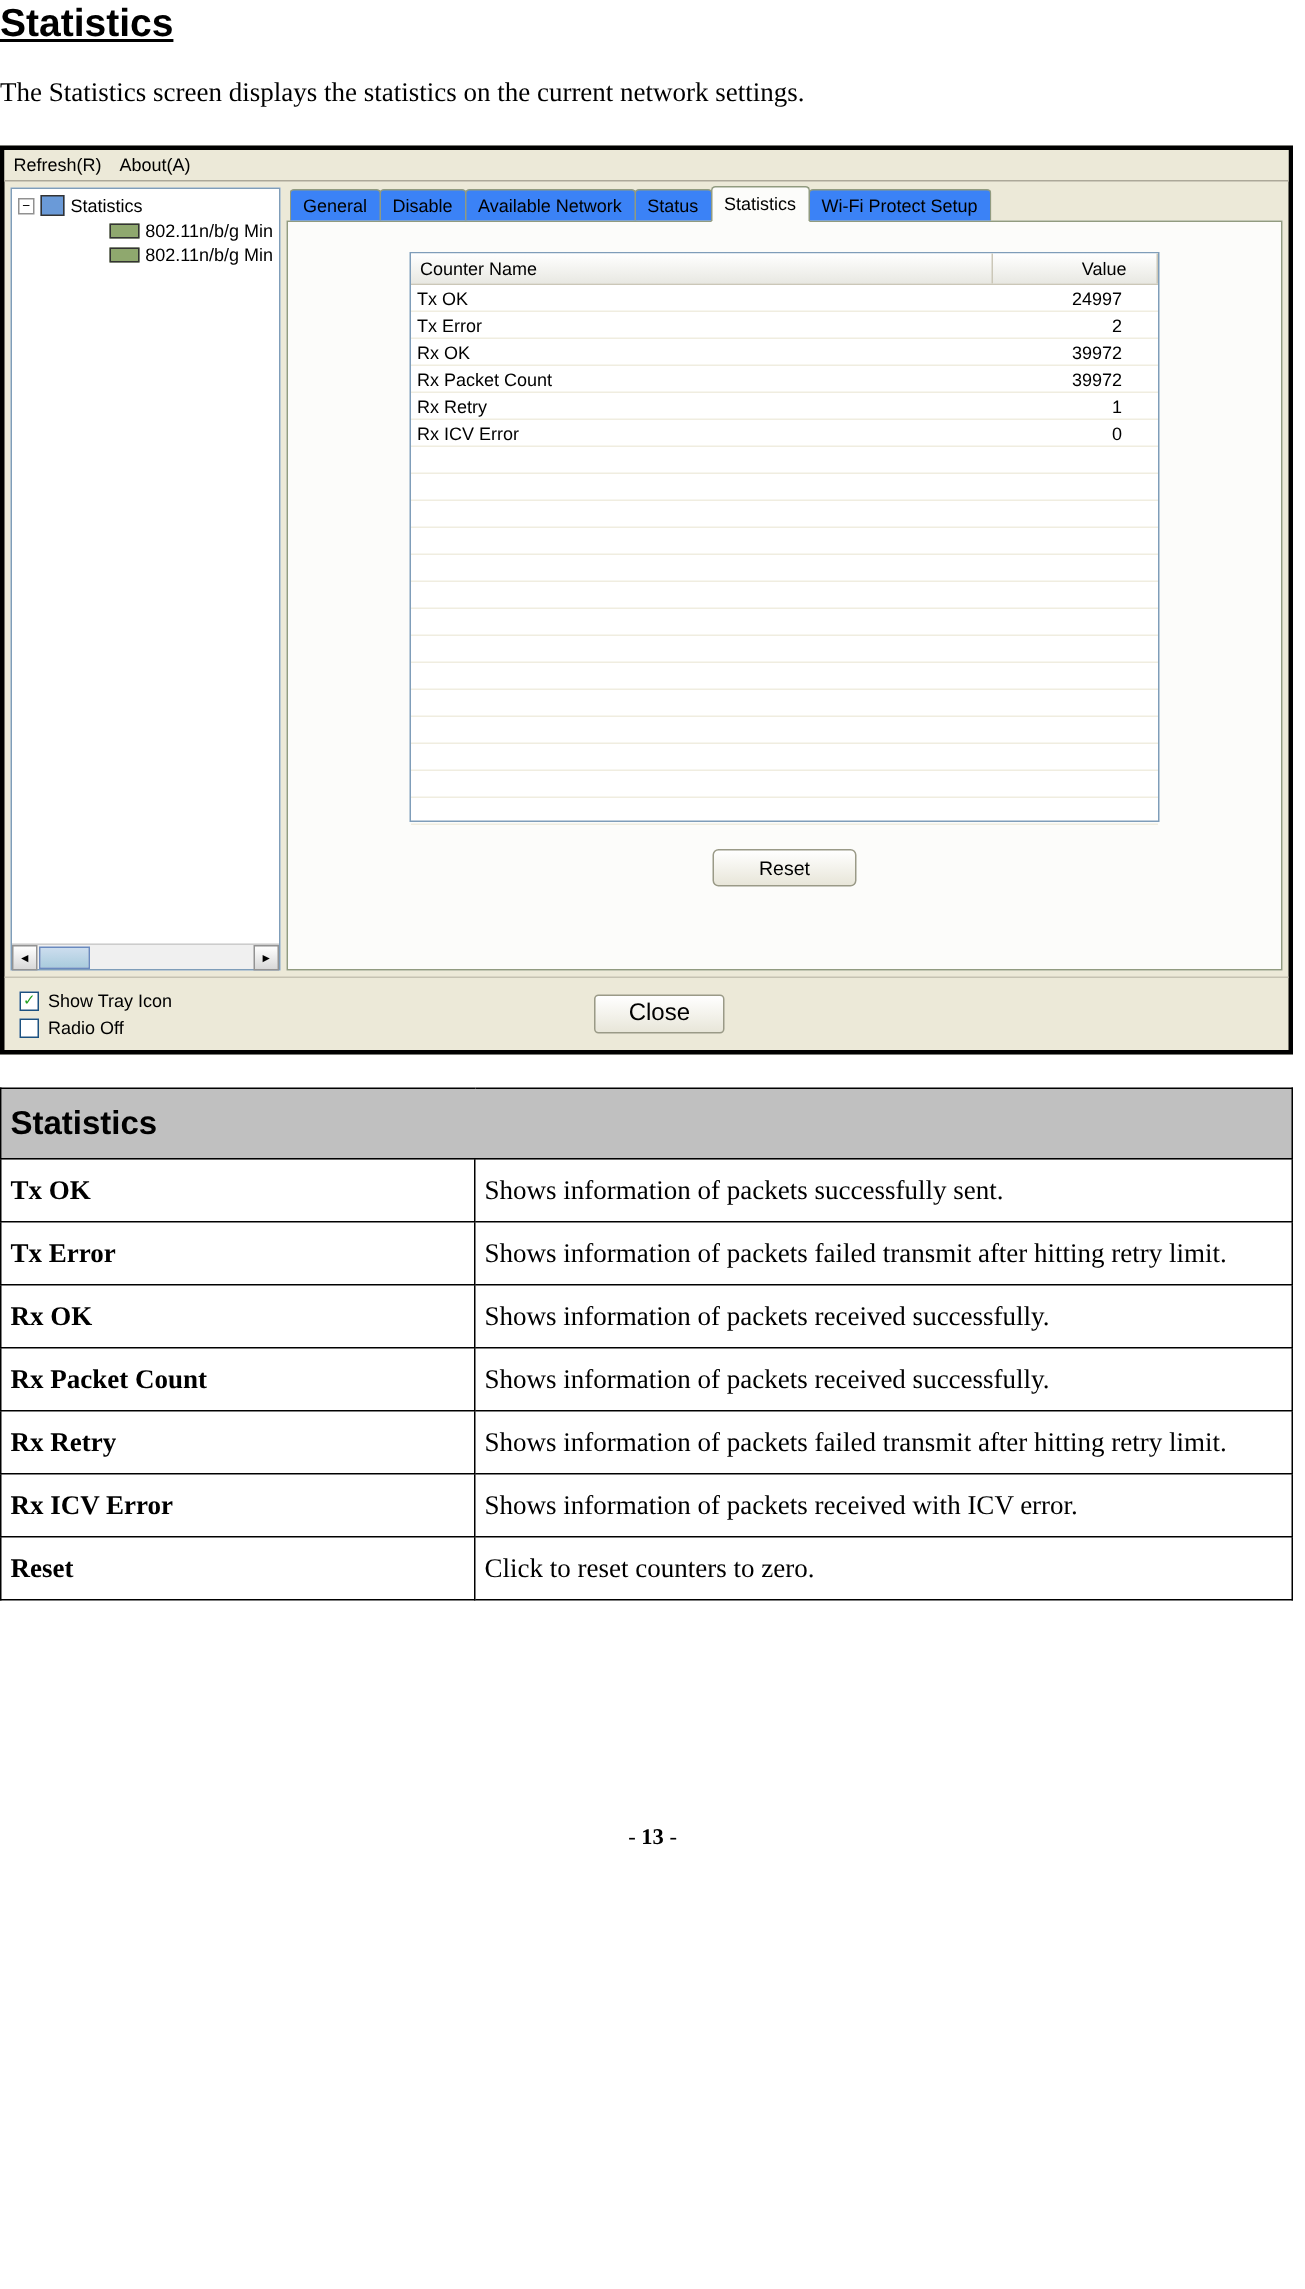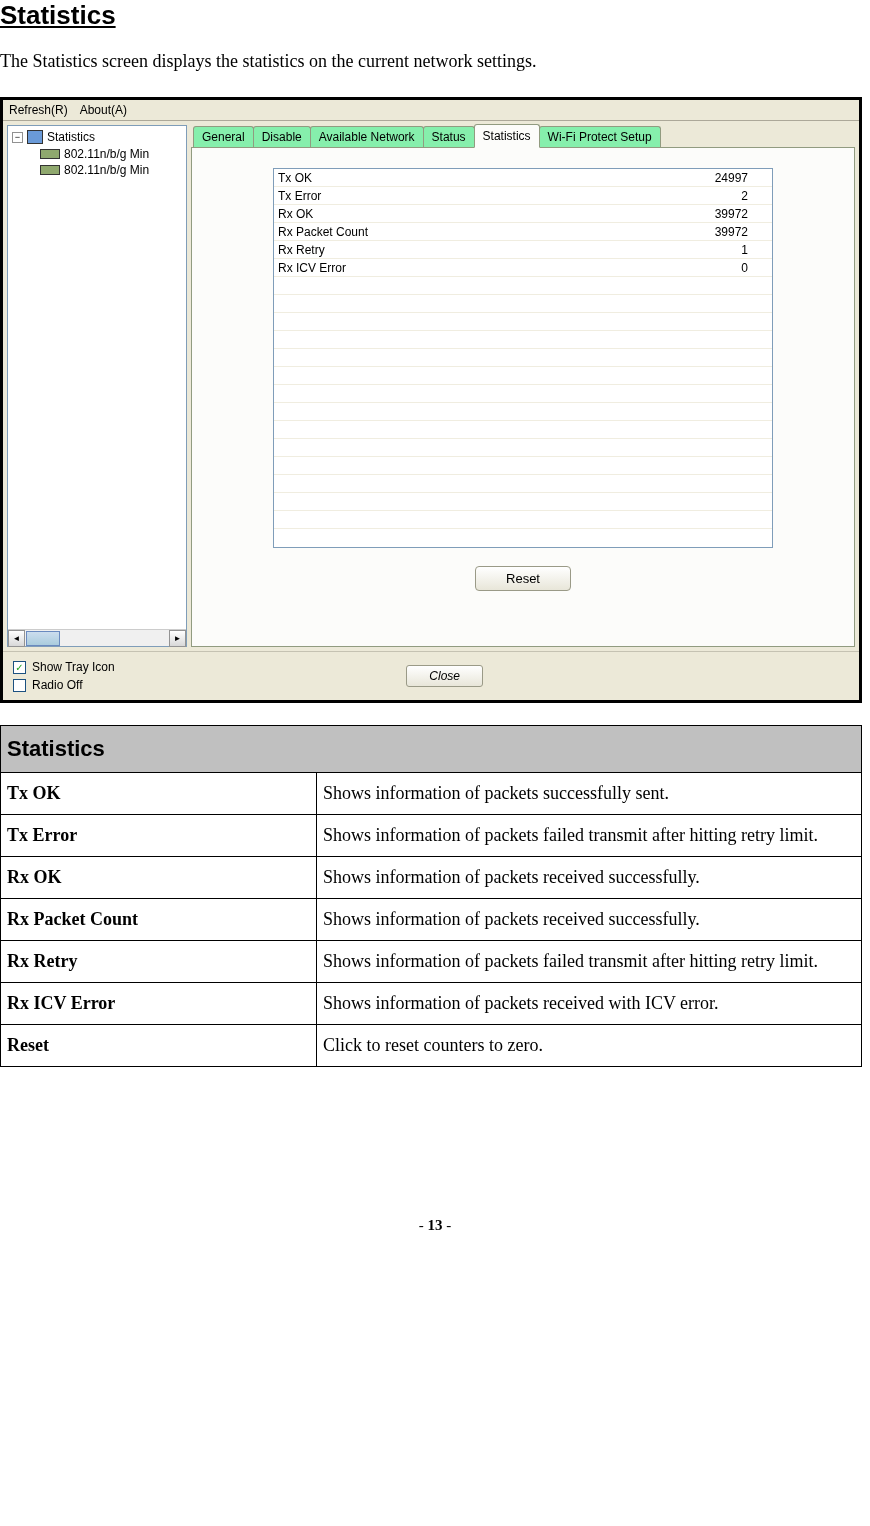--- a/index.html
+++ b/index.html
@@ -124,20 +124,21 @@
     .tree-children {
       margin-left: 28px;
       margin-top: 2px;
     }
     .tree-child {
       display: flex;
       align-items: center;
       gap: 4px;
       font-size: 12px;
       padding: 1px 0;
+      justify-content: flex-end;
     }
     .card-icon {
       width: 20px;
       height: 10px;
       background: #8fa86e;
       border: 1px solid #333;
     }
     .tree-hscroll {
       position: absolute;
       bottom: 0;
@@ -173,21 +174,21 @@
       display: flex;
       flex-direction: column;
     }
     .tabstrip {
       display: flex;
       align-items: flex-end;
       height: 22px;
       padding-left: 2px;
     }
     .tab {
-      background: #86efac;
+      background: #3b82f6;
       border: 1px solid #919b80;
       border-bottom: none;
       padding: 3px 8px;
       font-size: 12px;
       margin-right: -1px;
       border-radius: 3px 3px 0 0;
       cursor: pointer;
       position: relative;
     }
     .tab.active {
@@ -283,26 +284,25 @@
       border: 1px solid #1c5180;
       background: #fff;
       display: flex;
       align-items: center;
       justify-content: center;
       font-size: 10px;
       color: #21a121;
     }
     .close-btn {
       padding: 3px 22px;
-      font-size: 12px;
+      font-size: 16px;
       background: linear-gradient(#fff, #e8e6d9);
       border: 1px solid #9a9a87;
       border-radius: 3px;
       cursor: pointer;
-      font-style: italic;
     }
 
     
     .defs-table {
       width: 862px;
       border-collapse: collapse;
       margin-top: 22px;
       border: 1.5px solid #000;
       font-size: 18px;
     }
@@ -373,20 +373,24 @@
       <div class="tabstrip">
         <div class="tab">General</div>
         <div class="tab">Disable</div>
         <div class="tab">Available Network</div>
         <div class="tab">Status</div>
         <div class="tab active">Statistics</div>
         <div class="tab">Wi-Fi Protect Setup</div>
       </div>
       <div class="tab-body">
         <div class="stats-list">
+          <div class="stats-header">
+            <div class="stats-header-col col-name">Counter Name</div>
+            <div class="stats-header-col col-value">Value</div>
+          </div>
           <div class="stats-rows" id="stats-rows-container">
               <div class="stats-row">
                 <div class="col-name">Tx OK</div>
                 <div class="col-value">24997</div>
               </div>
               <div class="stats-row">
                 <div class="col-name">Tx Error</div>
                 <div class="col-value">2</div>
               </div>
               <div class="stats-row">

